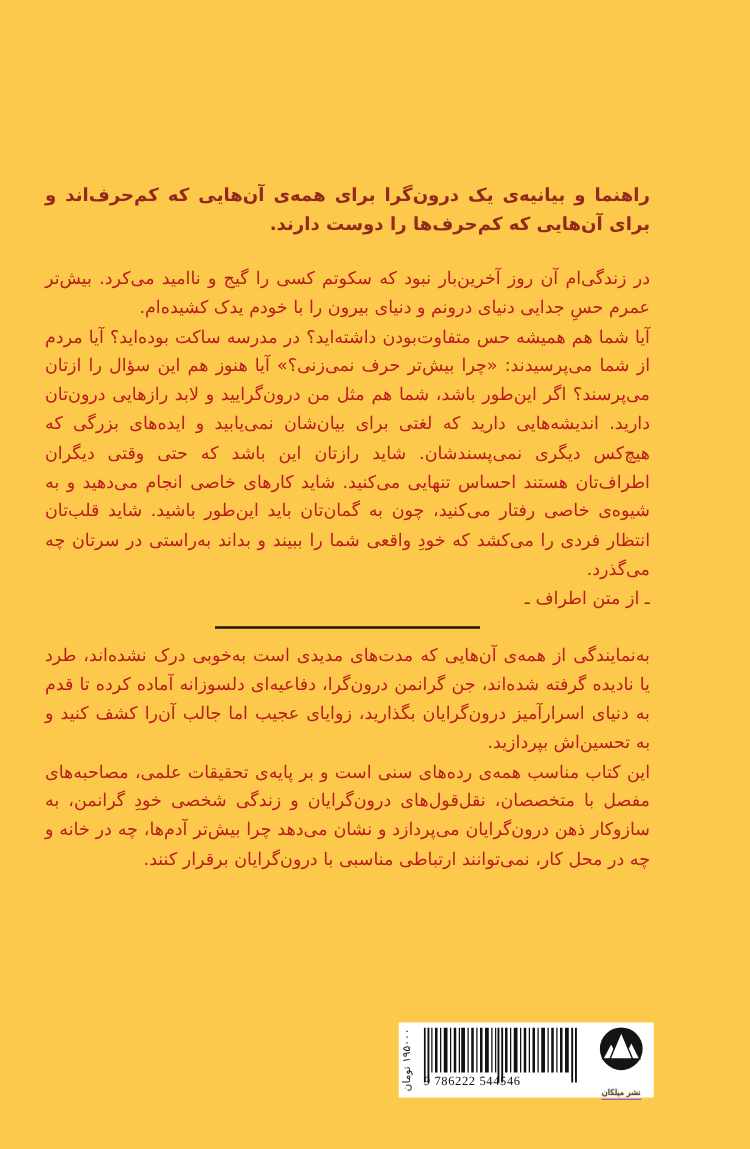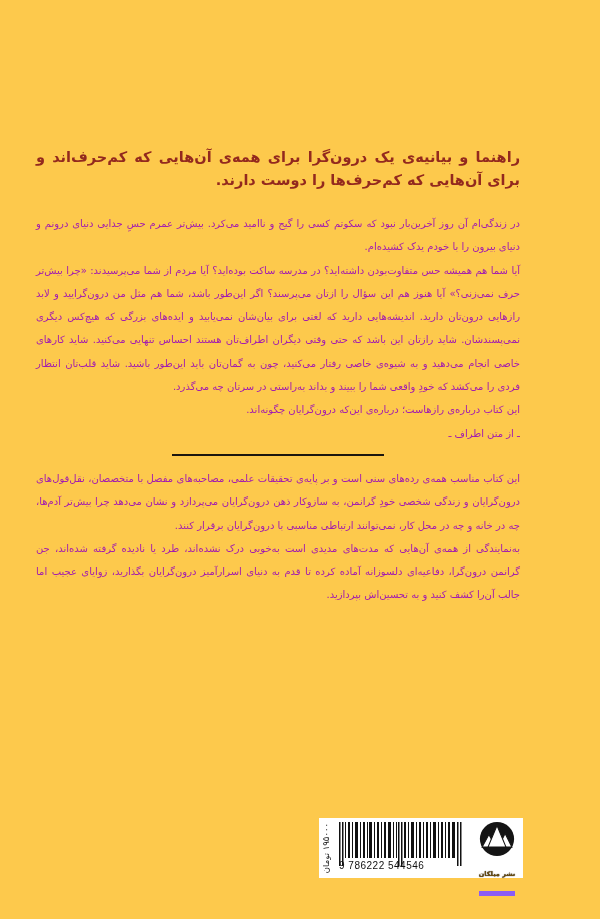--- a/index.html
+++ b/index.html
@@ -18,22 +18,22 @@
     color:#93291E;
     font-weight:bold;
     font-size:14.5px;
     line-height:23px;
     text-align:justify;
     margin:0;
   }
   .excerpt{margin-top:20px;}
   .excerpt p, .blurb p{
     margin:0;
-    color:#a21caf;
-    font-size:10px;
+    color:#b91c1c;
+    font-size:14px;
     line-height:23.3px;
     text-align:justify;
   }
   .attribution{
     color:#241C12;
     font-size:13.5px;
     line-height:23.3px;
     text-align:right;
     margin:0;
   }
@@ -64,64 +64,63 @@
   }
   .barcode{
     position:absolute;
     left:20px;top:4px;
     width:124px;height:54px;
   }
   .isbn-digits{
     position:absolute;
     left:0px;top:38px;
     width:124px;
-    font-family:Liberation Sans, sans-serif;
+    font-family:Liberation Serif, serif;
     font-size:10px;
     color:#111;
     letter-spacing:0.5px;
     white-space:nowrap;
     background:transparent;
   }
   .publisher{
     position:absolute;
     right:3px;top:3px;
     width:46px;
     text-align:center;
   }
   .publisher-name{
     display:inline-block;
     font-size:6.5px;
-    font-weight:bold;
+    font-weight:normal;
     color:#6b4e12;
     text-shadow:0 0 1px #000;
-    border-bottom:5px solid #8b5cf6;
-    padding-bottom:13px;
+    border-bottom:1px solid #8b5cf6;
+    padding-bottom:1px;
     line-height:8px;
     white-space:nowrap;
   }
 </style>
 </head>
 <body>
 
 <div class="cover">
 
   <p class="tagline">راهنما و بیانیه‌ی یک درون‌گرا برای همه‌ی آن‌هایی که کم‌حرف‌اند و برای آن‌هایی که کم‌حرف‌ها را دوست دارند.</p>
 
   <div class="excerpt">
     <p>در زندگی‌ام آن روز آخرین‌بار نبود که سکوتم کسی را گیج و ناامید می‌کرد. بیش‌تر عمرم حسِ جدایی دنیای درونم و دنیای بیرون را با خودم یدک کشیده‌ام.</p>
     <p>آیا شما هم همیشه حس متفاوت‌بودن داشته‌اید؟ در مدرسه ساکت بوده‌اید؟ آیا مردم از شما می‌پرسیدند: «چرا بیش‌تر حرف نمی‌زنی؟» آیا هنوز هم این سؤال را ازتان می‌پرسند؟ اگر این‌طور باشد، شما هم مثل من درون‌گرایید و لابد رازهایی درون‌تان دارید. اندیشه‌هایی دارید که لغتی برای بیان‌شان نمی‌یابید و ایده‌های بزرگی که هیچ‌کس دیگری نمی‌پسندشان. شاید رازتان این باشد که حتی وقتی دیگران اطراف‌تان هستند احساس تنهایی می‌کنید. شاید کارهای خاصی انجام می‌دهید و به شیوه‌ی خاصی رفتار می‌کنید، چون به گمان‌تان باید این‌طور باشید. شاید قلب‌تان انتظار فردی را می‌کشد که خودِ واقعی شما را ببیند و بداند به‌راستی در سرتان چه می‌گذرد.</p>
-    <p>این کتاب درباره‌ی رازهاست؛ درباره‌ی این‌که درون‌گرایان چگونه‌اند.</p>
     <p class="attribution">ـ از متن اطراف ـ</p>
   </div>
 
   <div class="divider"></div>
 
   <div class="blurb">
+    <p>به‌نمایندگی از همه‌ی آن‌هایی که مدت‌های مدیدی است به‌خوبی درک نشده‌اند، طرد یا نادیده گرفته شده‌اند، جن گرانمن درون‌گرا، دفاعیه‌ای دلسوزانه آماده کرده تا قدم به دنیای اسرارآمیز درون‌گرایان بگذارید، زوایای عجیب اما جالب آن‌را کشف کنید و به تحسین‌اش بپردازید.</p>
     <p>این کتاب مناسب همه‌ی رده‌های سنی است و بر پایه‌ی تحقیقات علمی، مصاحبه‌های مفصل با متخصصان، نقل‌قول‌های درون‌گرایان و زندگی شخصی خودِ گرانمن، به سازوکار ذهن درون‌گرایان می‌پردازد و نشان می‌دهد چرا بیش‌تر آدم‌ها، چه در خانه و چه در محل کار، نمی‌توانند ارتباطی مناسبی با درون‌گرایان برقرار کنند.</p>
-    <p>به‌نمایندگی از همه‌ی آن‌هایی که مدت‌های مدیدی است به‌خوبی درک نشده‌اند، طرد یا نادیده گرفته شده‌اند، جن گرانمن درون‌گرا، دفاعیه‌ای دلسوزانه آماده کرده تا قدم به دنیای اسرارآمیز درون‌گرایان بگذارید، زوایای عجیب اما جالب آن‌را کشف کنید و به تحسین‌اش بپردازید.</p>
   </div>
 
   <div class="barcode-box">
 
     <span class="price-vert">۱۹۵۰۰۰ تومان</span>
 
     <div class="barcode">
       <svg width="124" height="48" viewBox="0 0 124 48" xmlns="http://www.w3.org/2000/svg">
 
         <rect x="0" y="0" width="1.5" height="44" fill="#111"></rect>

